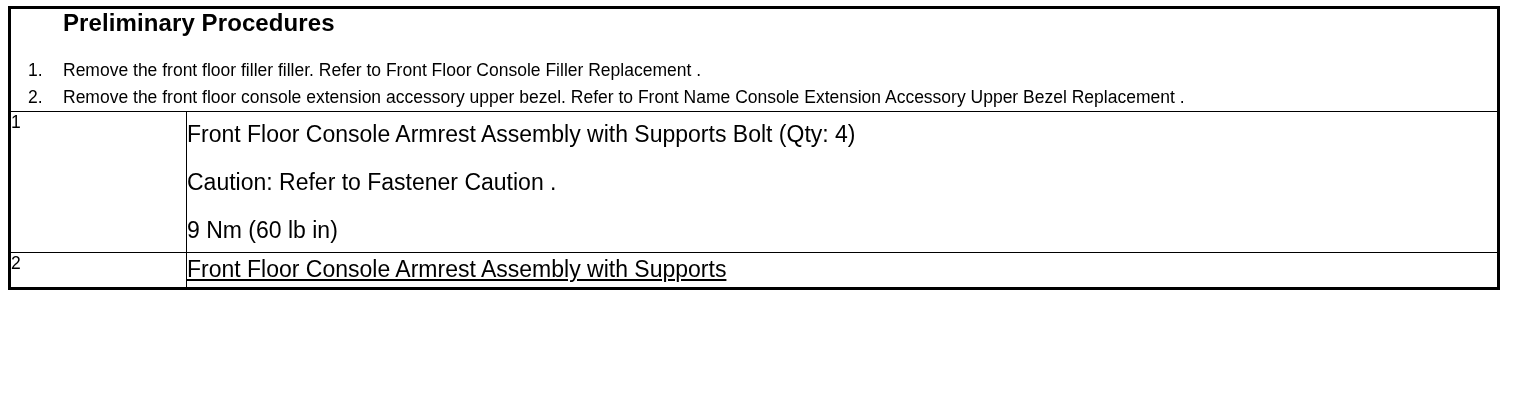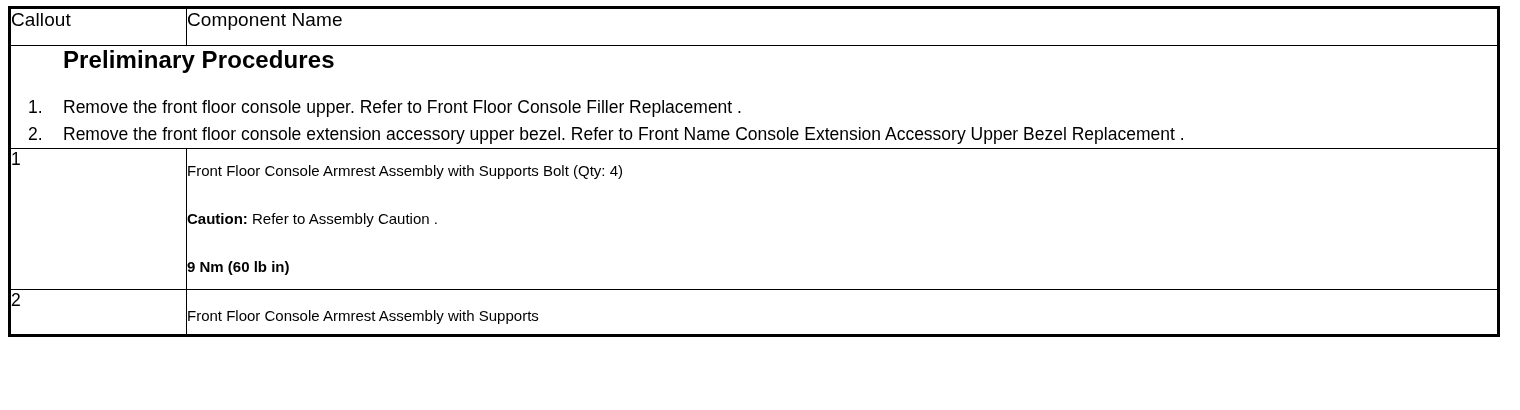--- a/index.html
+++ b/index.html
@@ -81,72 +81,68 @@
   }
 
   
   .callout-cell {
     text-align: center;
     vertical-align: middle;
     font-size: 17.5px;
   }
   .name-cell {
     padding: 8px 8px 8px 10px;
-    font-size: 15px;
+    font-size: 23px;
     line-height: 24px;
   }
   .name-cell p {
     margin: 0 0 24px 0;
   }
   .name-cell p:last-child {
     margin-bottom: 0;
   }
-  .name-cell .b { font-weight: bold; }
+  .name-cell .b { font-weight: normal; }
   .row-tall .name-cell { padding-top: 10px; padding-bottom: 10px; }
-  .row-short .name-cell { padding-top: 14px; padding-bottom: 6px; }
+  .row-short .name-cell { padding-top: 4px; padding-bottom: 6px; text-decoration: underline; }
   .row-short .callout-cell { font-size: 17.5px; }
 </style>
 </head>
 <body>
 
 <div class="page">
 
   <table class="proc-table">
     <colgroup>
       <col class="c-callout">
       <col class="c-name">
     </colgroup>
     <tbody>
 
-      <tr>
-        <td class="hdr-cell">Callout</td>
-        <td class="hdr-cell">Component Name</td>
-      </tr>
 
       <tr>
         <td class="prelim-cell" colspan="2">
           <div class="prelim-title">Preliminary Procedures</div>
           <ol class="prelim-list">
             <li>
               <span class="num">1.</span>
-              <span>Remove the front floor console upper. Refer to Front Floor Console Filler Replacement .</span>
+              <span>Remove the front floor filler filler. Refer to Front Floor Console Filler Replacement .</span>
             </li>
             <li>
               <span class="num">2.</span>
               <span>Remove the front floor console extension accessory upper bezel. Refer to Front Name Console Extension Accessory Upper Bezel Replacement .</span>
             </li>
           </ol>
         </td>
       </tr>
 
       <tr class="row-tall">
         <td class="callout-cell">1</td>
         <td class="name-cell">
           <p>Front Floor Console Armrest Assembly with Supports Bolt (Qty: 4)</p>
-          <p><span class="b">Caution:</span> <span>Refer to Assembly Caution .</span></p>
+          <p><span class="b">Caution:</span> <span>Refer to Fastener Caution .</span></p>
           <p class="b">9 Nm (60 lb in)</p>
         </td>
       </tr>
 
       <tr class="row-short">
         <td class="callout-cell">2</td>
         <td class="name-cell">
           <p>Front Floor Console Armrest Assembly with Supports</p>
         </td>
       </tr>

